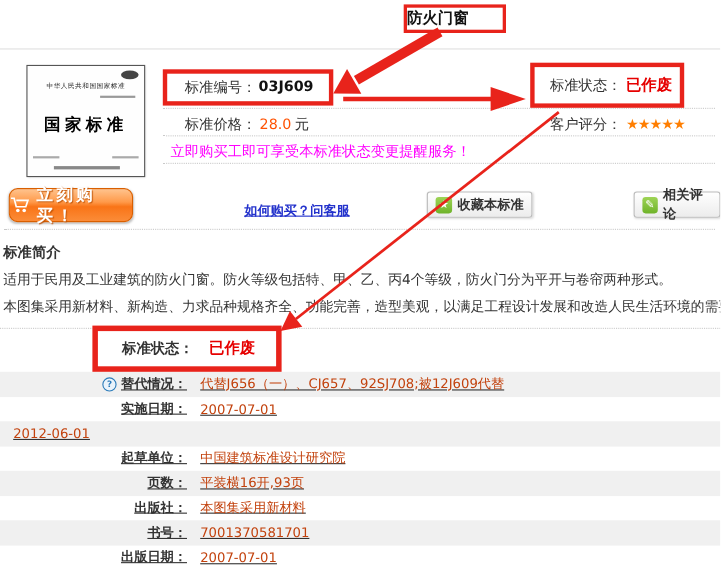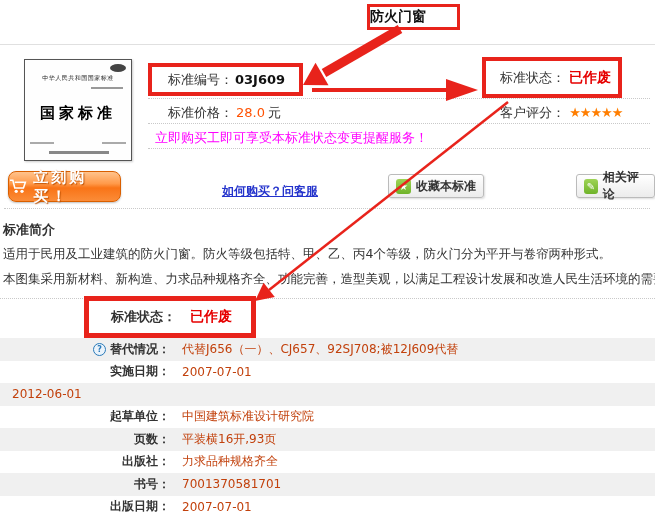--- a/index.html
+++ b/index.html
@@ -59,21 +59,21 @@
 
   
   #intro-heading{position:absolute;left:3px;top:221px;font-size:13px;font-weight:bold;color:#333;}
   .intro-line{position:absolute;left:3px;font-size:12.5px;color:#333;white-space:nowrap;}
   #intro-line1{top:246px;text-align:center;} #intro-line2{top:271px;}
   #status-mid-label{font-weight:bold;font-size:13px;color:#333;}
   #status-mid-value{font-weight:bold;font-size:14px;color:#e60000;margin-left:14px;}
 
   
   #details{position:absolute;left:0;top:338px;width:655px;z-index:2;}
-  .details-row{display:flex;align-items:center;height:22.5px;font-size:12px;}
+  .details-row{display:flex;align-items:center;height:22.5px;font-size:12px;text-decoration:underline;}
   .details-row:nth-child(odd){background:#f0f0f0;}
   .d-label{width:170px;text-align:right;font-weight:bold;color:#333;flex:none;}
   .d-value{margin-left:12px;color:#c2410c;white-space:nowrap;}
   .help-icon{display:inline-block;width:11px;height:11px;margin-right:4px;border:1px solid #2a7ab9;border-radius:50%;
       background:#eaf3fb;color:#2a7ab9;font-size:8px;line-height:11px;text-align:center;font-weight:bold;
       vertical-align:1px;cursor:pointer;}
 </style>
 </head>
 <body>
 
@@ -167,21 +167,21 @@
     <div class="details-row">
       <span class="d-label">起草单位：</span>
       <span class="d-value">中国建筑标准设计研究院</span>
     </div>
     <div class="details-row">
       <span class="d-label">页数：</span>
       <span class="d-value">平装横16开,93页</span>
     </div>
     <div class="details-row">
       <span class="d-label">出版社：</span>
-      <span class="d-value">力求品种规格齐全</span>
+      <span class="d-value">本图集采用新材料</span>
     </div>
     <div class="details-row">
       <span class="d-label">书号：</span>
       <span class="d-value">7001370581701</span>
     </div>
     <div class="details-row">
       <span class="d-label">出版日期：</span>
       <span class="d-value">2007-07-01</span>
     </div>
   </div>

